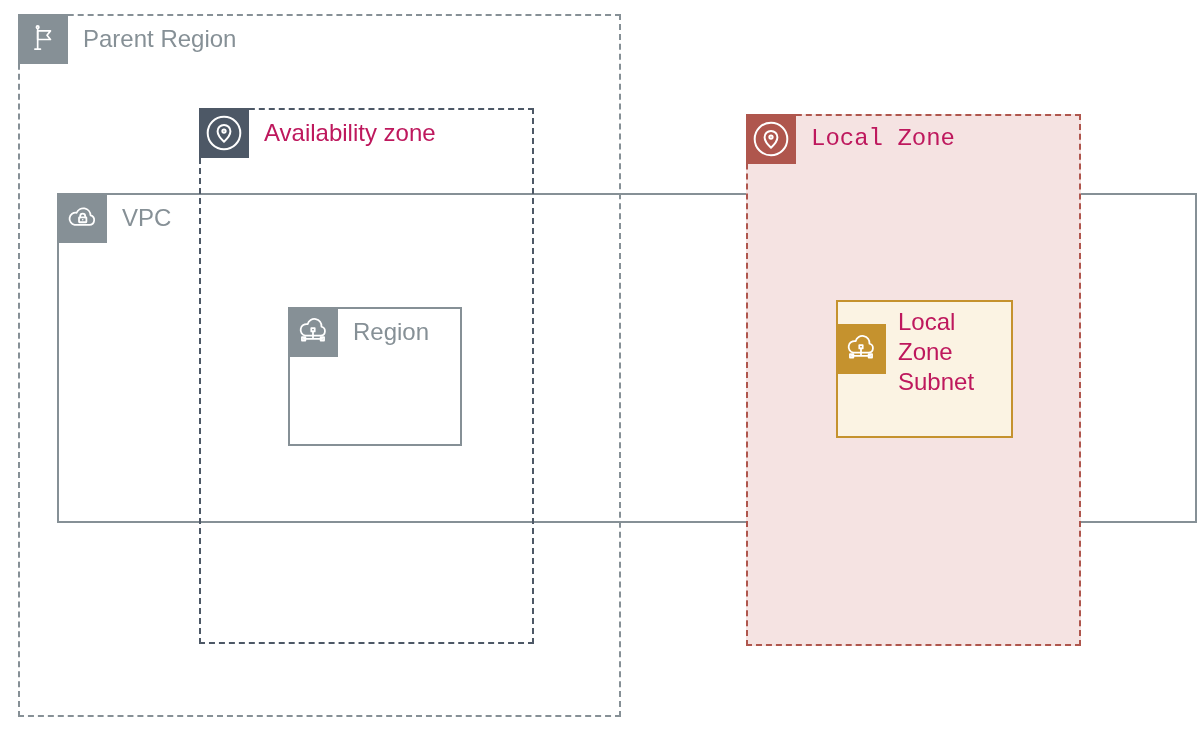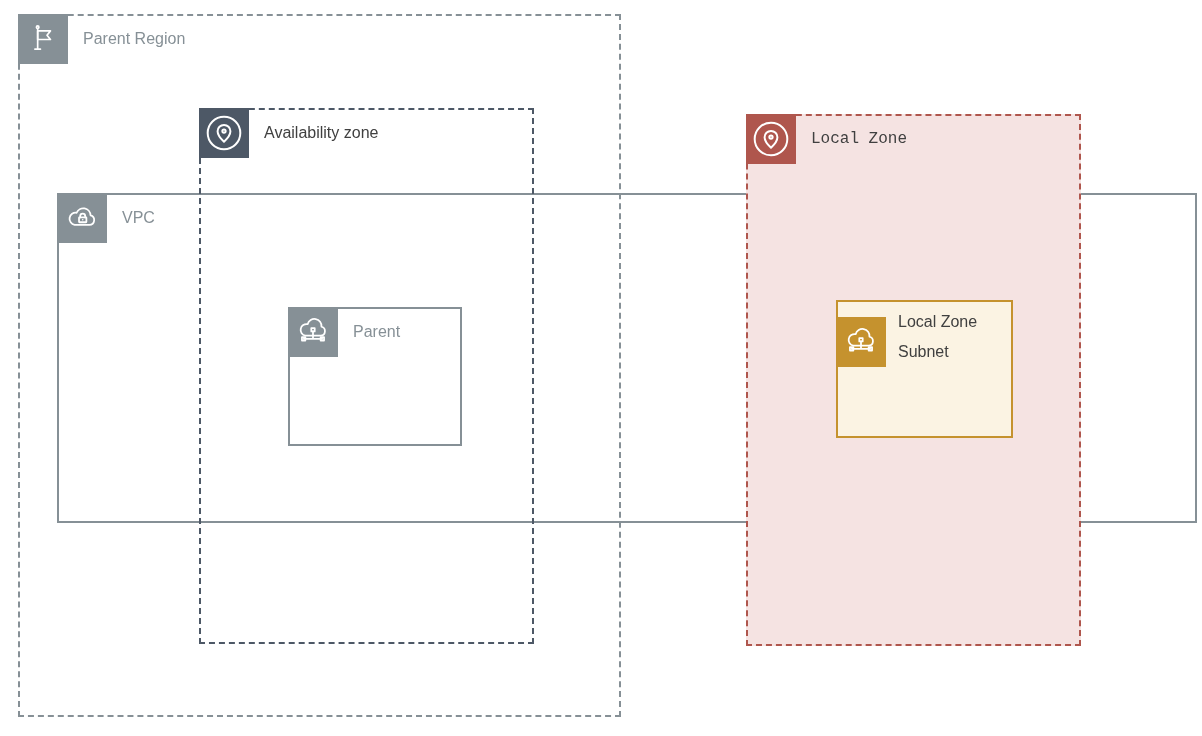--- a/index.html
+++ b/index.html
@@ -20,34 +20,34 @@
   .local-zone         { left: 746px; top: 114px; width: 335px;  height: 532px; border: 2px dashed #AF564D; background: #F5E3E2; font-family: Liberation Mono, monospace; }
   .subnet             { left: 288px; top: 307px; width: 174px;  height: 139px; border: 2px solid  #869096; background: #ffffff; }
   .local-zone-subnet  { left: 836px; top: 300px; width: 177px;  height: 138px; border: 2px solid  #C5922E; background: #FBF3E3; }
 
   
   .zone-header {
     position: absolute; top: -2px; left: -2px;
     display: flex; align-items: center; gap: 15px;
     white-space: nowrap;
   }
-  .zone-header.wrap { align-items: flex-end; gap: 12px; white-space: normal; }
+  .zone-header.wrap { align-items: center; gap: 12px; white-space: normal; }
 
   .zone-icon {
     width: 50px; height: 50px; flex: 0 0 50px;
     display: flex; align-items: center; justify-content: center;
   }
   .bg-gray { background: #869096; }
   .bg-dark { background: #4D5866; }
   .bg-red  { background: #AF564D; }
   .bg-gold { background: #C5922E; }
 
-  .zone-label { font-size: 16px; line-height: 24px; }
+  .zone-label { font-size: 24px; line-height: 24px; }
   .label-gray { color: #869096; }
-  .label-dark { color: #404040; }
+  .label-dark { color: #be185d; }
   .zone-label.multiline { width: 95px; line-height: 30px; margin-top: 7px; }
 
   .zone-icon svg { display: block; }
   .glyph { stroke: #ffffff; fill: none; stroke-width: 1.25; stroke-linecap: round; stroke-linejoin: round; }
   .glyph-fill { fill: #ffffff; stroke: none; }
 </style>
 </head>
 <body>
 
 <div class="diagram">
@@ -109,21 +109,21 @@
     <div class="zone-header">
       <span class="zone-icon bg-gray">
         <svg width="34" height="34" viewBox="0 0 24 24">
           <path class="glyph" d="M6.6 14.6 h10.8 a3.2 3.2 0 0 0 0.6 -6.3 A5 5 0 0 0 8.2 6.5 A3.9 3.9 0 0 0 6.6 14.6 Z"></path>
           <rect class="glyph" x="10.8" y="9.2" width="2.4" height="2.4"></rect>
           <path class="glyph" d="M12 11.6 V16.8 M5.4 16.8 H18.6"></path>
           <rect class="glyph" x="4.2" y="15.6" width="2.4" height="2.4"></rect>
           <rect class="glyph" x="17.4" y="15.6" width="2.4" height="2.4"></rect>
         </svg>
       </span>
-      <span class="zone-label label-gray">Parent</span>
+      <span class="zone-label label-gray">Region</span>
     </div>
   </div>
 
   <div class="zone local-zone-subnet">
     <div class="zone-header wrap">
       <span class="zone-icon bg-gold">
         <svg width="34" height="34" viewBox="0 0 24 24">
           <path class="glyph" d="M6.6 14.6 h10.8 a3.2 3.2 0 0 0 0.6 -6.3 A5 5 0 0 0 8.2 6.5 A3.9 3.9 0 0 0 6.6 14.6 Z"></path>
           <rect class="glyph" x="10.8" y="9.2" width="2.4" height="2.4"></rect>
           <path class="glyph" d="M12 11.6 V16.8 M5.4 16.8 H18.6"></path>

